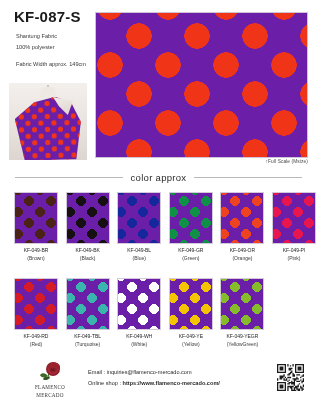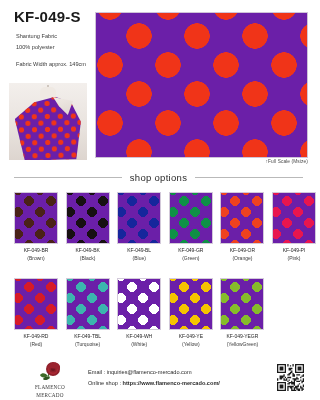--- a/index.html
+++ b/index.html
@@ -113,21 +113,21 @@
   .contact { position: absolute; left: 88px; top: 7px; font-size: 5.6px; color:#2b2b2b; line-height: 2.0; }
   .contact .u { font-weight: bold; }
   .qr { position: absolute; left: 277px; top: 364px; width: 27px; height: 27px; }
   .qr svg { display:block; }
 </style>
 </head>
 <body>
 
 <div class="page">
 
-  <div class="title">KF-049-S</div>
+  <div class="title">KF-087-S</div>
 
   <div class="spec">
     <span>Shantung Fabric</span><br>
     <span>100% polyester</span>
     <span class="gap"></span>
     <span>Fabric Width approx.  149cm</span>
   </div>
 
   <div class="photo">
     <div class="bg"></div>
@@ -135,21 +135,21 @@
     <div class="dressform"></div>
     <div class="fabric"></div>
     <div class="shoulder"></div>
   </div>
 
   <div class="hero"></div>
   <div class="hero-caption">↑Full Scale (Msize)</div>
 
   <div class="co-head">
     <span class="rule"></span>
-    <span class="txt">shop options</span>
+    <span class="txt">color approx</span>
     <span class="rule"></span>
   </div>
 
   <div class="grid">
     <div class="row" id="row1">
         <div class="cell" style="left: 14px;">
           <span class="tile" style="background-color: rgb(107, 31, 168); background-image: radial-gradient(circle, rgb(74, 34, 24) 30.5%, rgba(0, 0, 0, 0) 31.5%), radial-gradient(circle, rgb(74, 34, 24) 30.5%, rgba(0, 0, 0, 0) 31.5%); background-size: 22px 22px, 22px 22px; background-position: 3px -3px, 14px 8px;"></span>
           <span class="lbl-code">KF-049-BR</span>
           <span class="lbl-name">(Brown)</span>
         </div>

